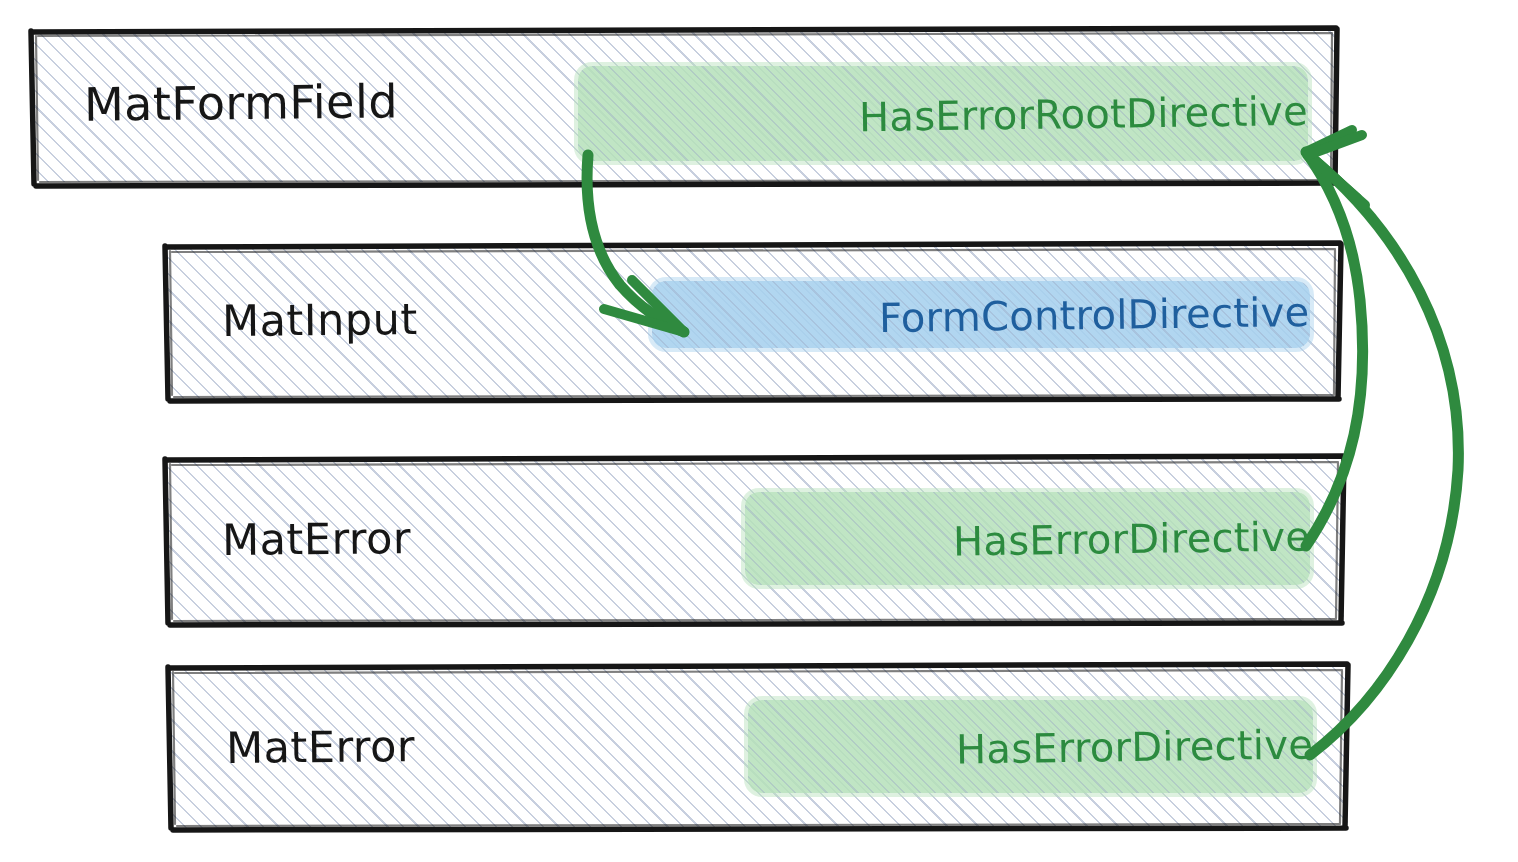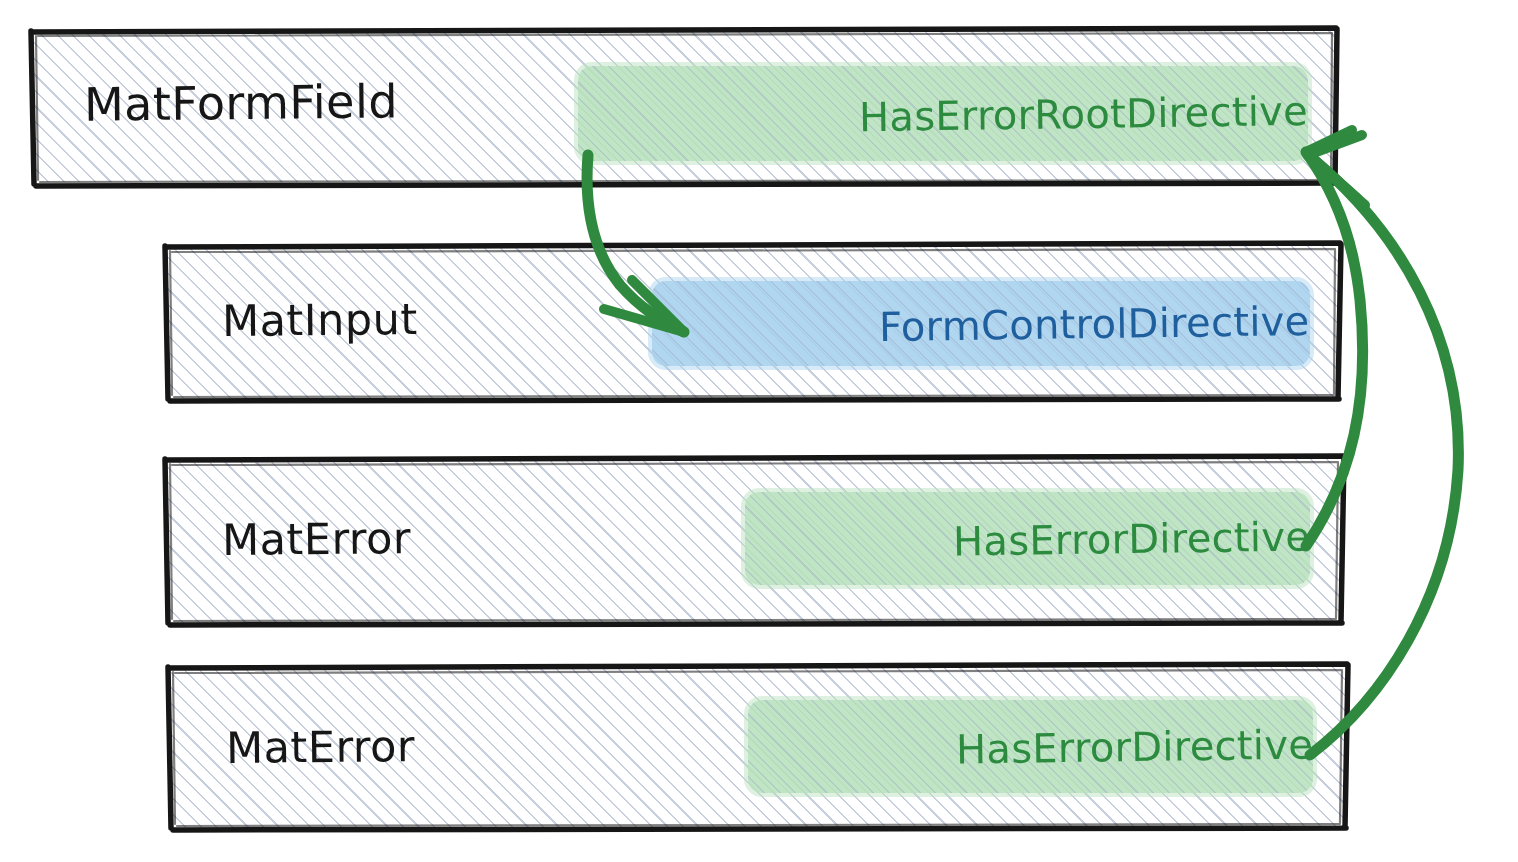--- a/index.html
+++ b/index.html
@@ -146,21 +146,21 @@
       <path d="M170 668 L1347 664 M1348 665 L1345 827 M1346 828 L173 830 M171 828 L168 667"></path>
       <path d="M175 673 L1342 670 M1342 671 L1340 823 M1340 824 L177 826 M175 824 L173 672" stroke-width="2.2" opacity="0.55"></path>
     </g>
   </svg>
 
   <div class="badge badge-green" style="left:578px; top:66px; width:730px; height:95px; font-size:40px;">
     <span class="badge-hatch"></span>
     <span class="badge-text">HasErrorRootDirective</span>
   </div>
 
-  <div class="badge badge-blue" style="left:652px; top:281px; width:658px; height:85px; font-size:40px;">
+  <div class="badge badge-blue" style="left:652px; top:281px; width:658px; height:67px; font-size:40px;">
     <span class="badge-hatch"></span>
     <span class="badge-text">FormControlDirective</span>
   </div>
 
   <div class="badge badge-green" style="left:745px; top:492px; width:565px; height:93px; font-size:40px;">
     <span class="badge-hatch"></span>
     <span class="badge-text">HasErrorDirective</span>
   </div>
 
   <div class="badge badge-green" style="left:748px; top:700px; width:565px; height:93px; font-size:40px;">

